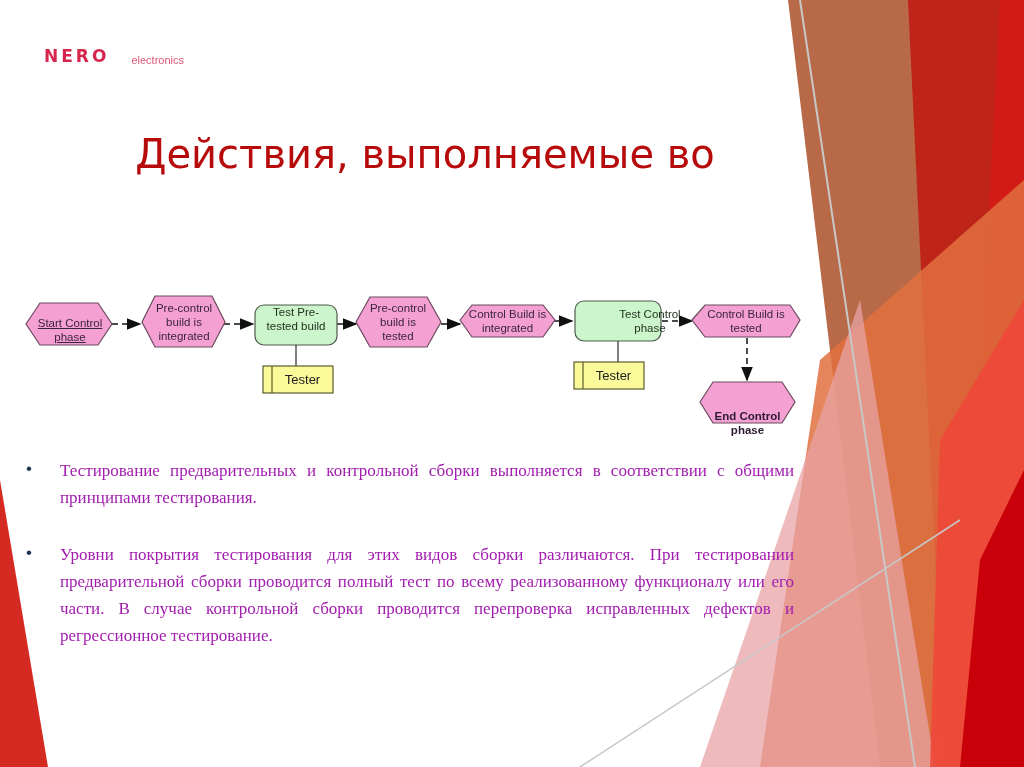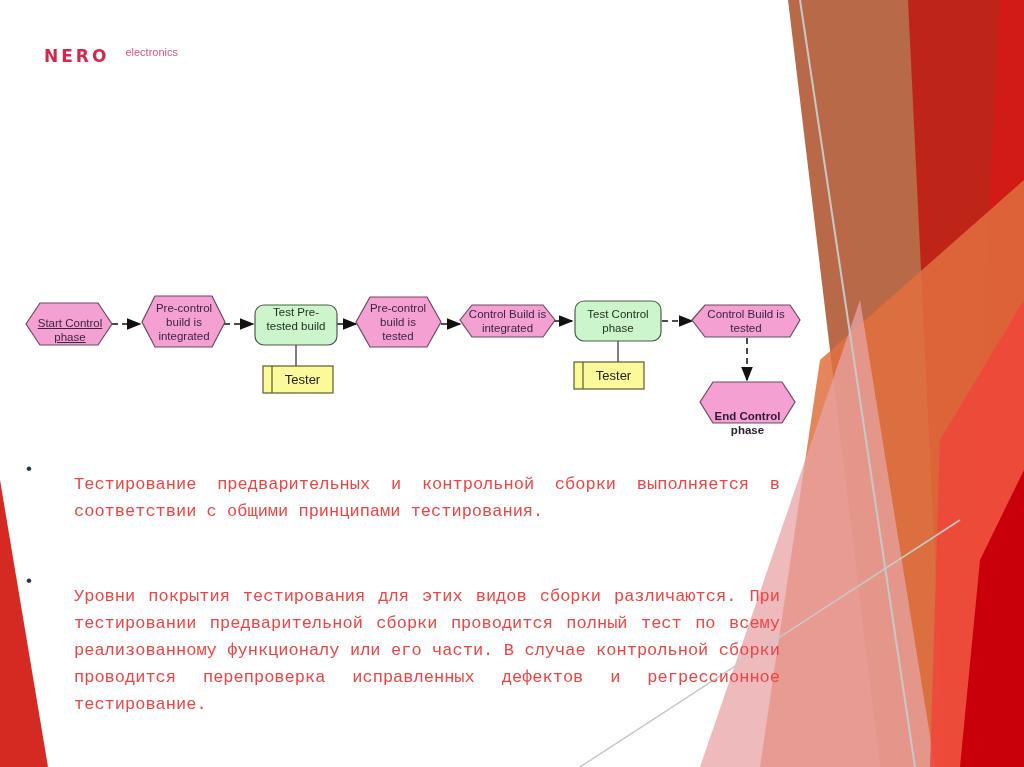--- a/index.html
+++ b/index.html
@@ -1,28 +1,28 @@
 <!DOCTYPE html>
 <html><head>
 <meta charset="utf-8">
 <style>
   html, body { margin:0; padding:0; }
   body { width:1024px; height:767px; position:relative; overflow:hidden; background:#ffffff; font-family:"Liberation Sans", sans-serif; }
   .bg-deco { position:absolute; left:0; top:0; width:1024px; height:767px; pointer-events:none; }
-  .logo { position:absolute; left:44px; top:46px; display:flex; align-items:flex-start; gap:16px; }
+  .logo { position:absolute; left:44px; top:46px; display:flex; align-items:flex-end; gap:22px; }
   .logo-nero { font-family:"DejaVu Sans", sans-serif; font-weight:bold; color:#d6264d; font-size:17px; letter-spacing:3px; }
   .logo-sub { font-family:"Liberation Sans", sans-serif; color:#de5577; font-size:11px; }
   .title { position:absolute; left:60px; top:128px; width:730px; text-align:center; color:#b70a0a; font-family:"DejaVu Sans", sans-serif; font-size:40px; line-height:53px; font-weight:normal; margin:0; }
   .diagram { position:absolute; left:0; top:0; width:1024px; height:767px; }
   .shape-text { position:absolute; text-align:center; font-family:"Liberation Sans", sans-serif; font-size:11.5px; line-height:14px; color:#3b2442; display:flex; align-items:center; justify-content:center; }
   .shape-text.bold { font-weight:bold; color:#2d1b33; }
   .bullets { position:absolute; left:26px; top:455px; width:770px; }
   .bullet { display:flex; margin-bottom:26px; }
   .bullet-dot { width:32px; font-size:17px; color:#1f3352; line-height:27px; flex:none; }
-  .bullet-text { font-family:Liberation Mono, monospace; font-size:17px; line-height:27px; color:#ef4444; text-align:justify; margin:16px; }
+  .bullet-text { font-family:Liberation Serif, serif; font-size:17px; line-height:27px; color:#a21caf; text-align:justify; margin:2px; }
 </style>
 </head>
 <body>
 
 <svg class="bg-deco" viewBox="0 0 1024 767" xmlns="http://www.w3.org/2000/svg">
 
   <polygon points="0,480 0,767 48,767" fill="#d42a22"></polygon>
 
   <polygon points="905,0 1024,0 1024,767 940,767" fill="#d21a16"></polygon>
   <polygon points="905,0 1000,0 960,767 900,767" fill="#bf2419"></polygon>
@@ -34,21 +34,21 @@
   <line x1="800" y1="0" x2="915" y2="767" stroke="#c8c8c8" stroke-width="2"></line>
   <line x1="580" y1="767" x2="960" y2="520" stroke="#c8c8c8" stroke-width="1.5"></line>
 </svg>
 
 <div class="logo">
   <span class="logo-nero">NERO</span>
   <span class="logo-sub">electronics</span>
 </div>
 
 <h1 class="title">
-  <br>
+  <span>Действия, выполняемые во</span><br>
 </h1>
 
 <svg class="diagram" viewBox="0 0 1024 767" xmlns="http://www.w3.org/2000/svg">
   <defs>
     <marker id="arr" markerWidth="10" markerHeight="8" refX="9" refY="4" orient="auto">
       <polygon points="0,0 10,4 0,8" fill="#111"></polygon>
     </marker>
   </defs>
 
   <line x1="112" y1="324" x2="140" y2="324" stroke="#111" stroke-width="1.5" stroke-dasharray="6,4" marker-end="url(#arr)"></line>
@@ -85,21 +85,21 @@
 </div>
 <div class="shape-text" style="left:255px;top:305px;width:82px;height:27px;color:#22331f;">
   <div><span>Test Pre-</span><br><span>tested build</span></div>
 </div>
 <div class="shape-text" style="left:358px;top:297px;width:80px;height:50px;">
   <div><span>Pre-control</span><br><span>build is</span><br><span>tested</span></div>
 </div>
 <div class="shape-text" style="left:460px;top:305px;width:95px;height:32px;">
   <div><span>Control Build is</span><br><span>integrated</span></div>
 </div>
-<div class="shape-text" style="left:575px;top:301px;width:86px;height:40px;color:#22331f;">
+<div class="shape-text" style="left:575px;top:301px;width:86px;height:40px;color:#22331f;padding-left:32px;">
   <div><span>Test Control</span><br><span>phase</span></div>
 </div>
 <div class="shape-text" style="left:694px;top:305px;width:104px;height:32px;">
   <div><span>Control Build is</span><br><span>tested</span></div>
 </div>
 <div class="shape-text bold" style="left:702px;top:382px;width:91px;height:41px;margin-top:20px;">
   <div><span>End Control</span><br><span>phase</span></div>
 </div>
 <div class="shape-text" style="left:272px;top:366px;width:61px;height:27px;font-size:13px;color:#222;">Tester</div>
 <div class="shape-text" style="left:583px;top:362px;width:61px;height:27px;font-size:13px;color:#222;">Tester</div>

